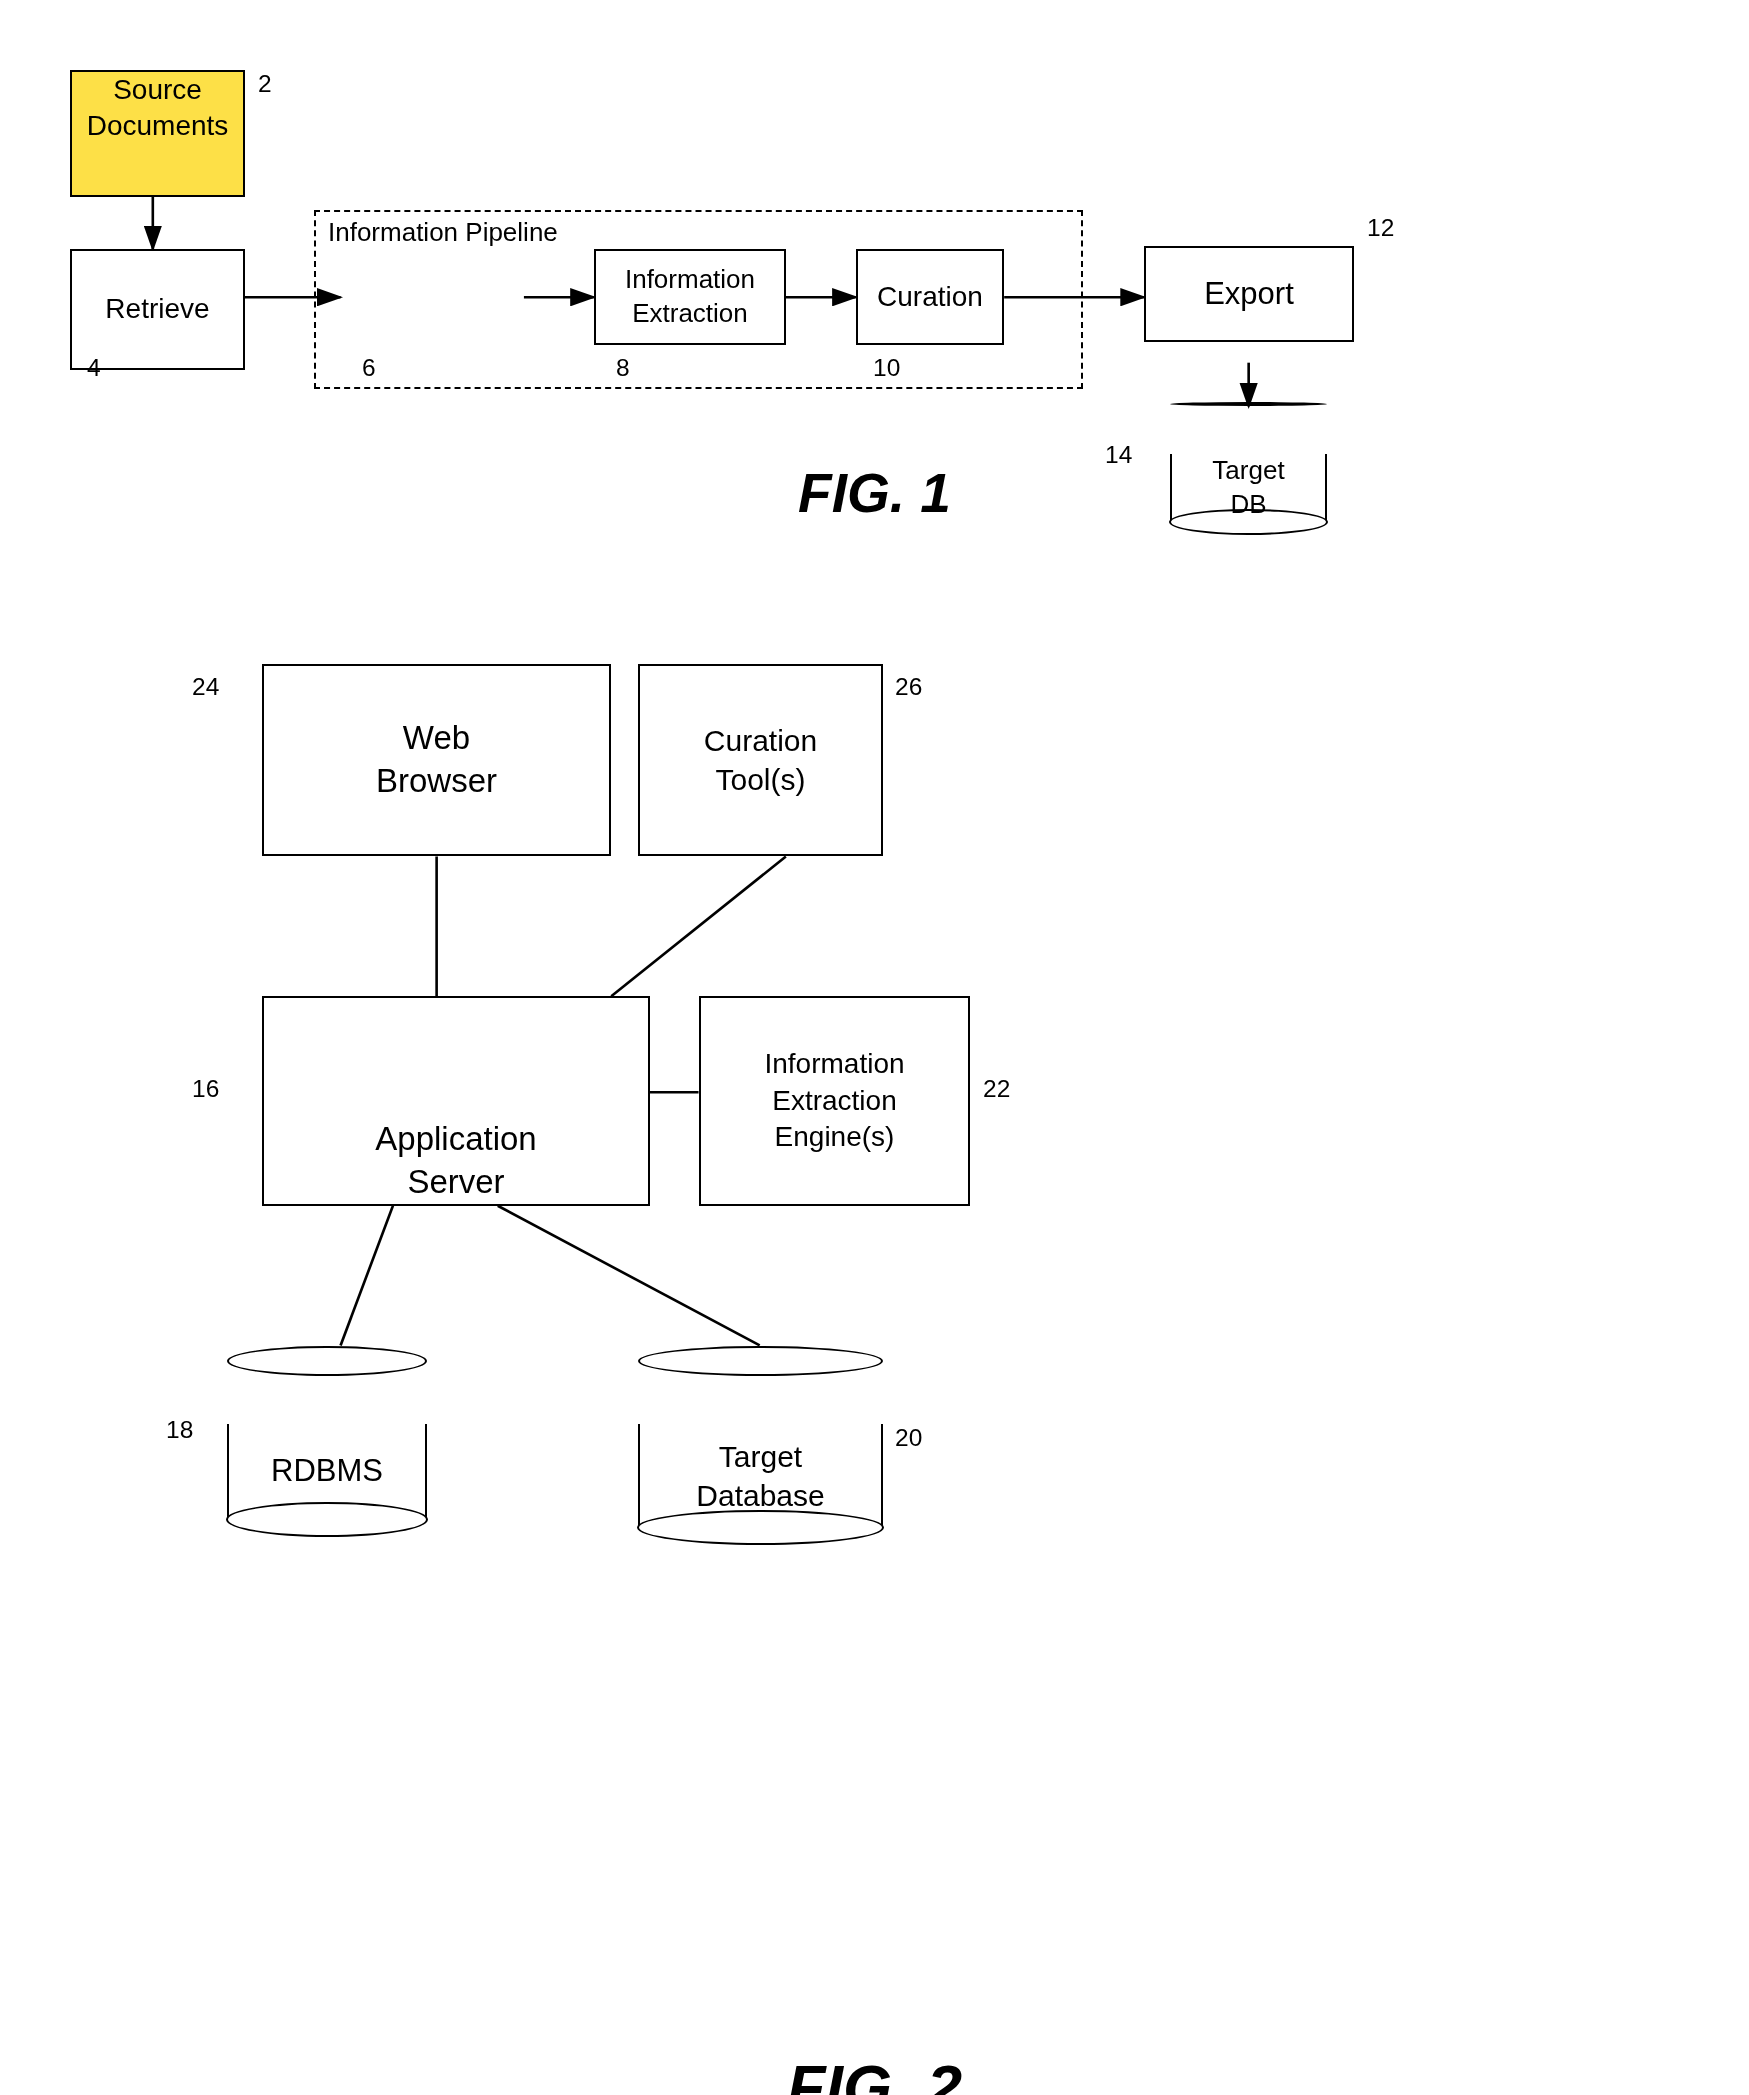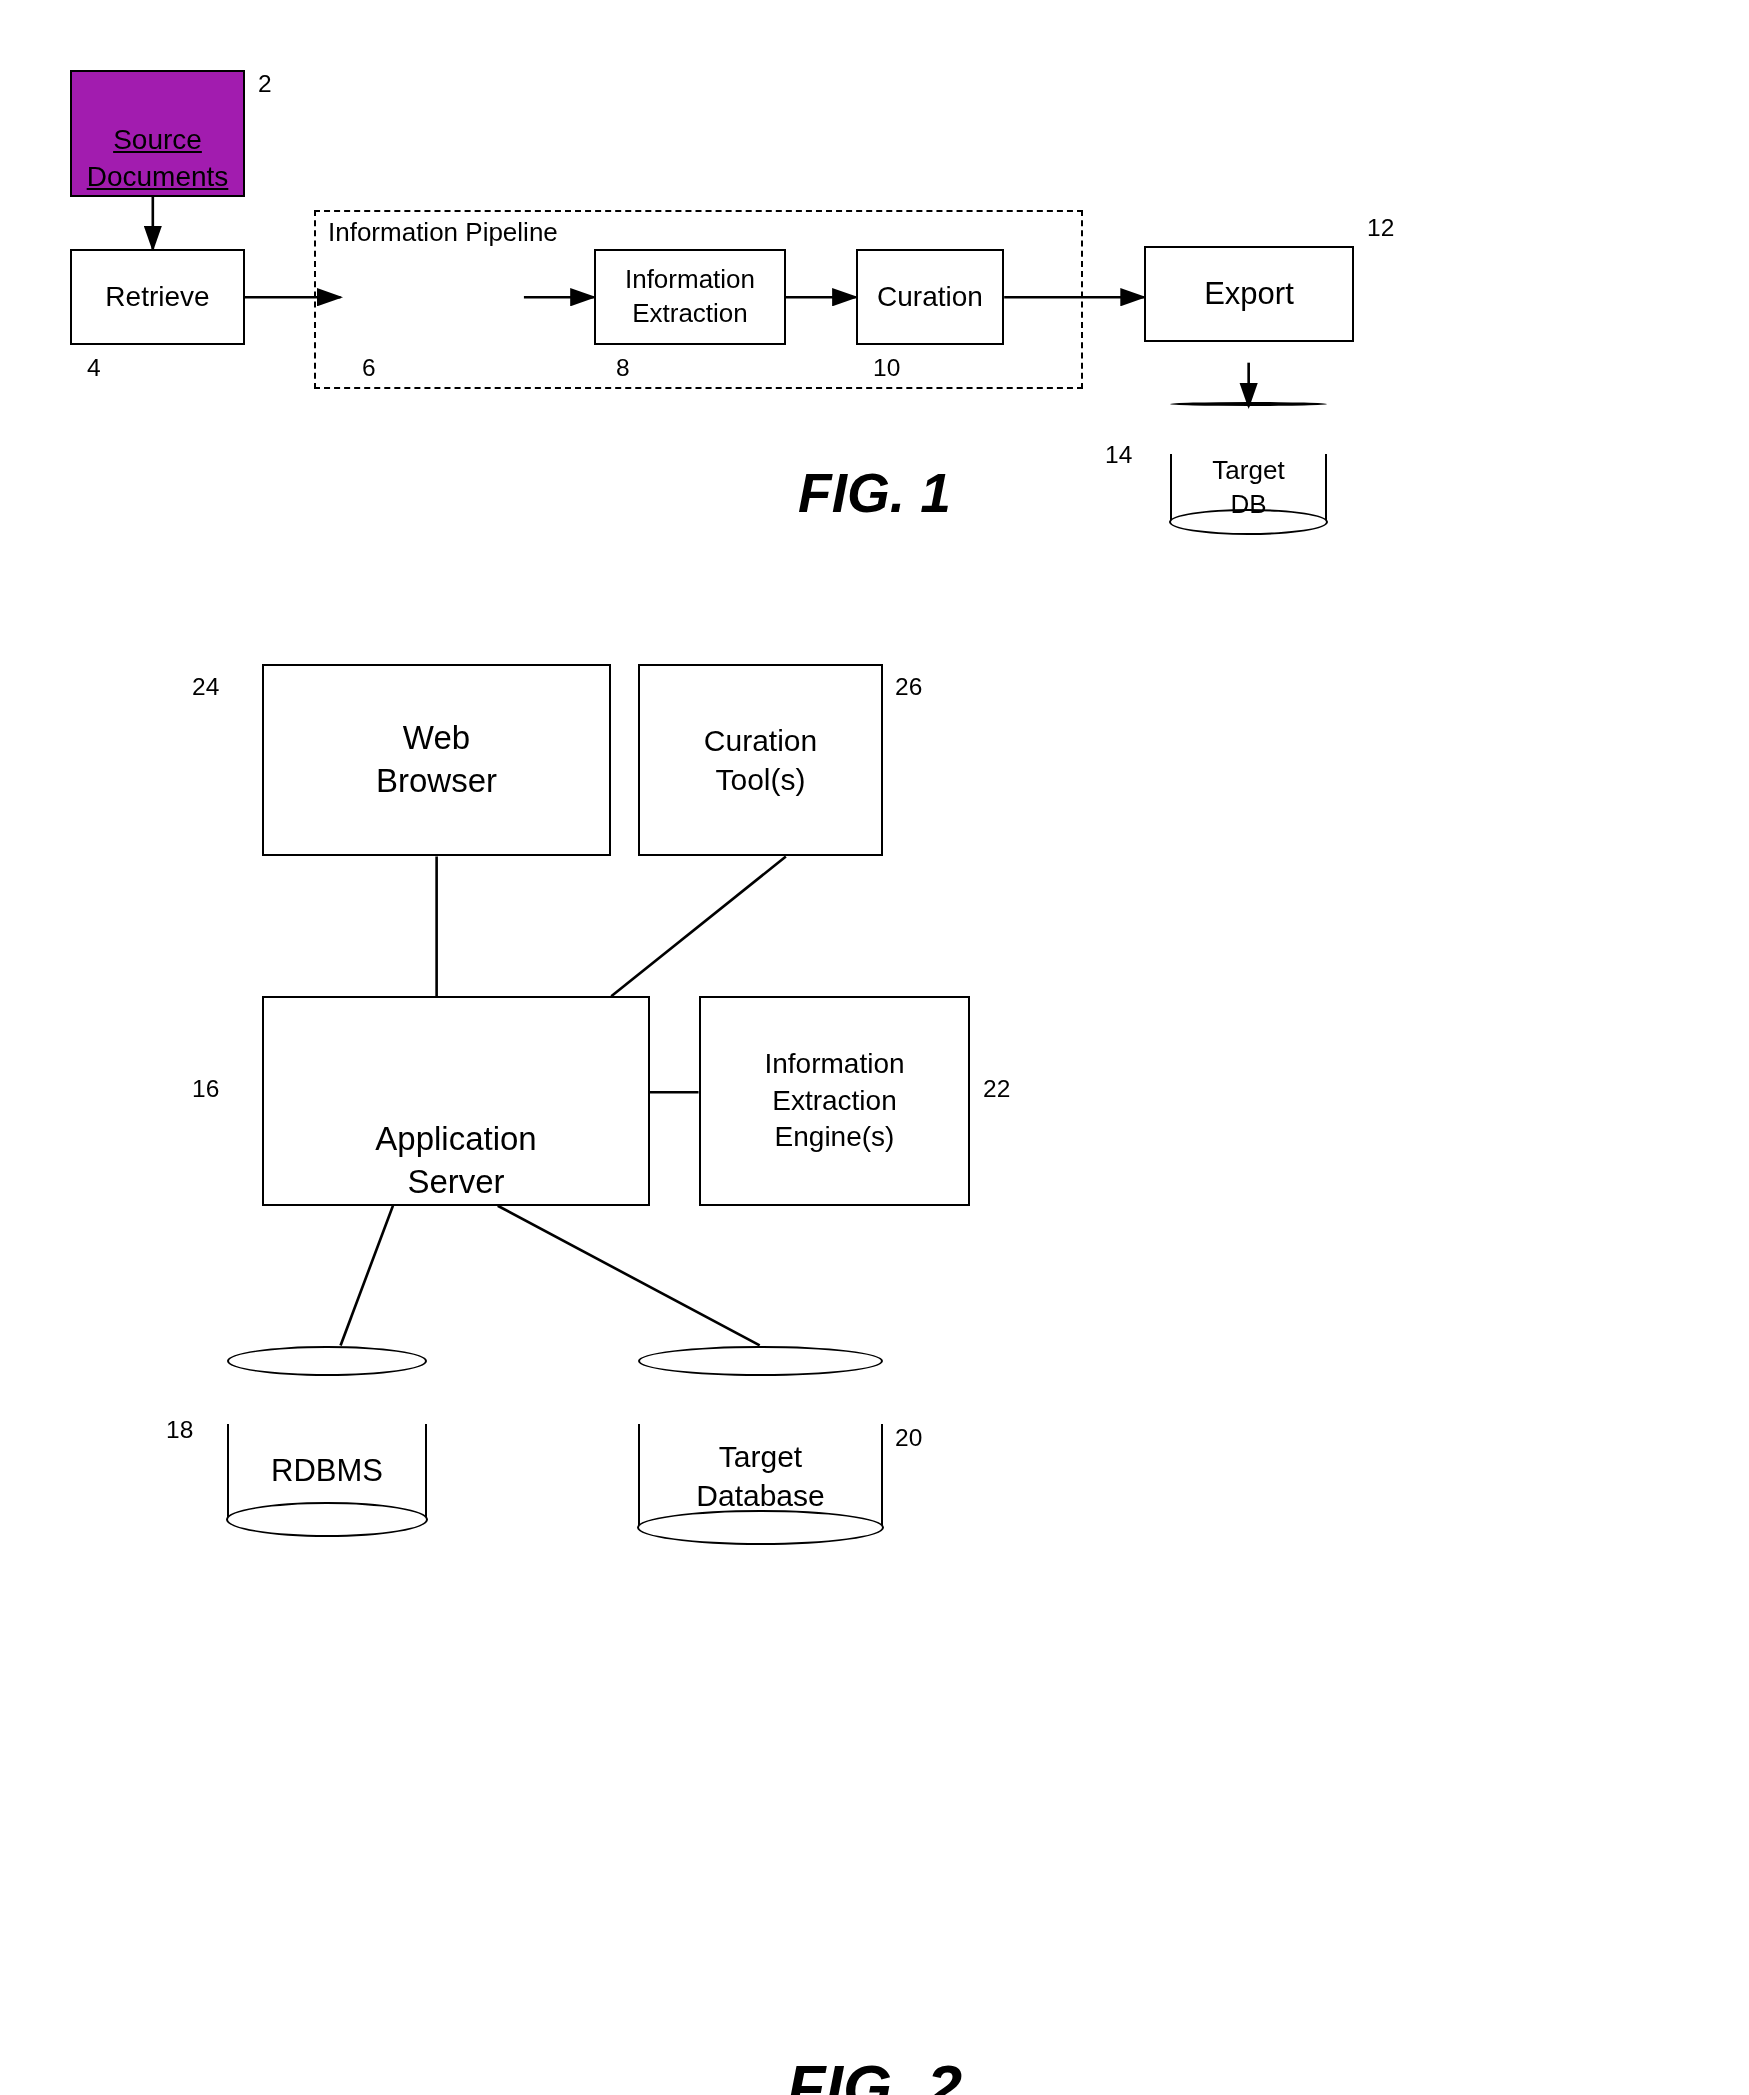--- a/index.html
+++ b/index.html
@@ -125,28 +125,27 @@
       position: absolute;
       top: 0;
       left: 0;
       pointer-events: none;
     }
 
     
     .doc-box {
       position: absolute;
       border: 2.6px solid #000;
-      background: #a21caf;
-      display: flex;
-      align-items: flex-end;
+      background: #fde047;
+      display: flex;
+      align-items: flex-start;
       justify-content: center;
       text-align: center;
       font-size: 28px;
       line-height: 1.3;
-      text-decoration: underline;
     }
   </style>
 </head>
 <body>
 
 <div class="diagram-container">
 
   <div class="fig1-area">
 
     <svg class="arrows-svg" width="1749" height="542" viewBox="0 0 2003 620">
@@ -169,21 +168,21 @@
 
       <line x1="1430" y1="415" x2="1430" y2="465" stroke="#000" stroke-width="3" marker-end="url(#arrowhead)"></line>
     </svg>
 
     <div class="doc-box" style="left:70px; top:70px; width:175px; height:127px;">
       <span style="white-space:pre-line; font-size:28px;">Source
 Documents</span>
     </div>
     <span class="ref-label" style="left:258px; top:70px;">2</span>
 
-    <div class="box" style="left:70px; top:249px; width:175px; height:96px;">
+    <div class="box" style="left:70px; top:249px; width:175px; height:121px;">
       <span>Retrieve</span>
     </div>
     <span class="ref-label" style="left:87px; top:354px;">4</span>
 
     <div class="box-dashed" style="left:314px; top:210px; width:769px; height:179px;">
     </div>
     <span style="position:absolute; left:328px; top:217px; font-size:26px;">Information Pipeline</span>
 
     <span class="ref-label" style="left:362px; top:354px;">6</span>
 

